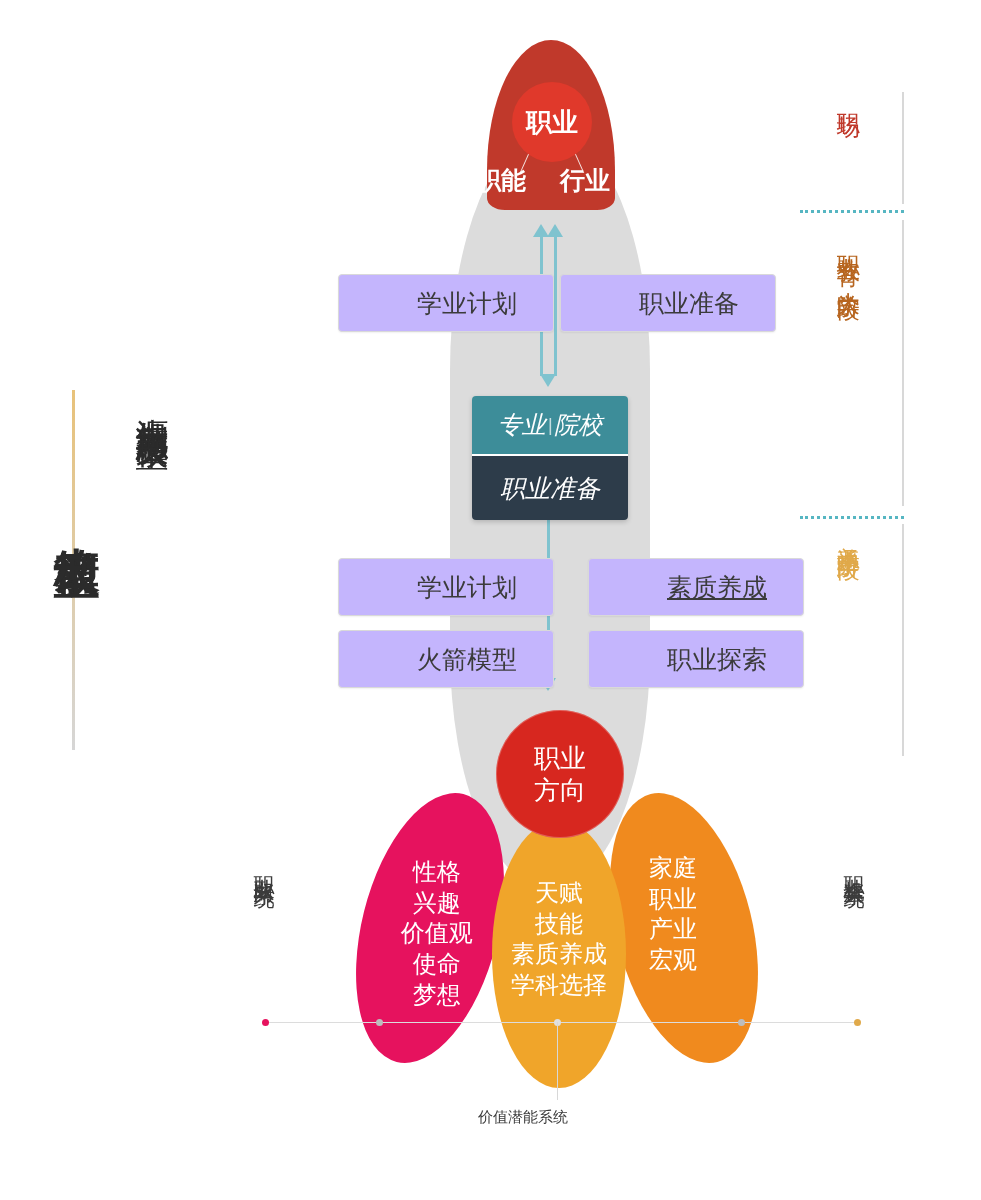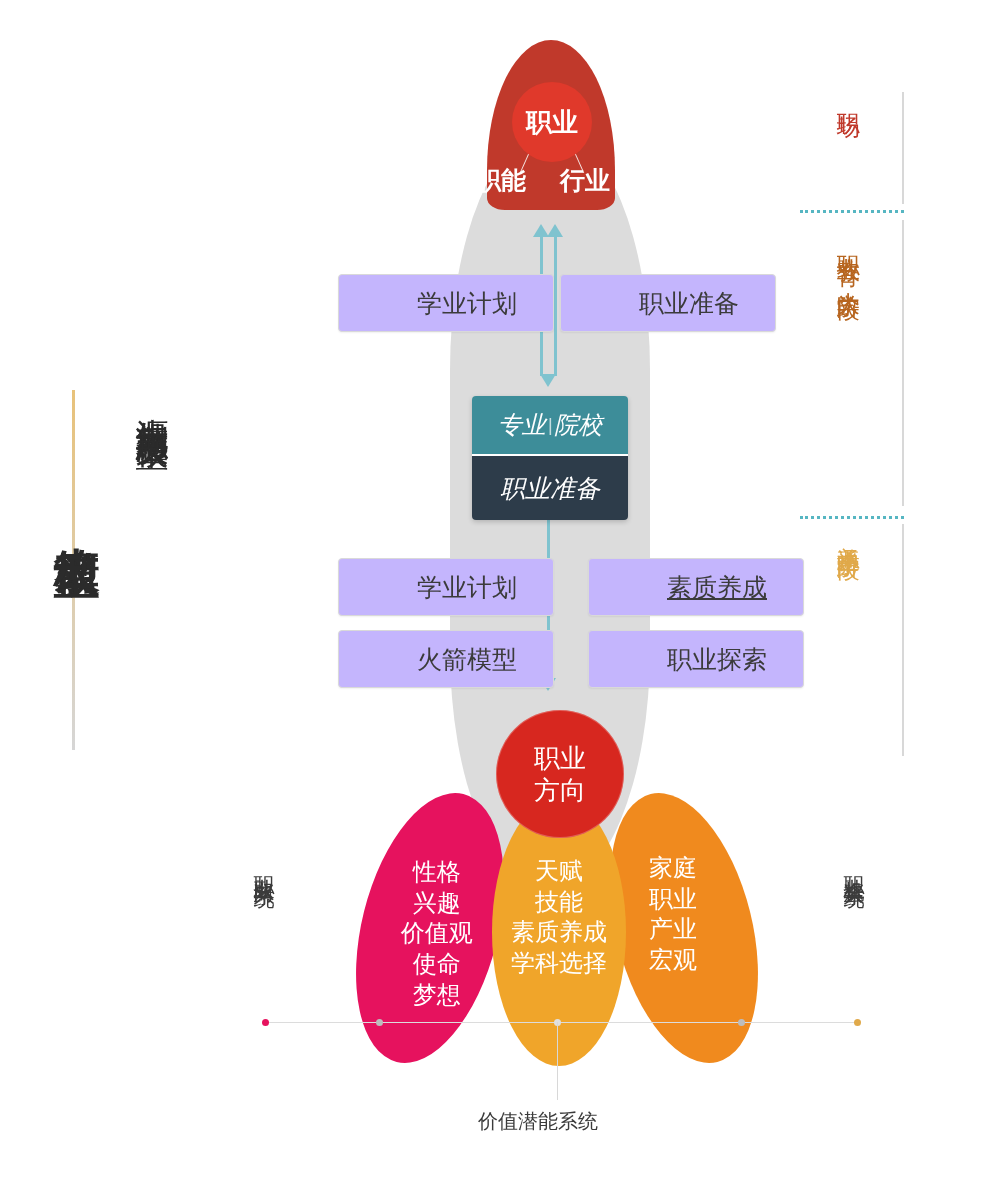--- a/index.html
+++ b/index.html
@@ -233,21 +233,21 @@
     height: 276px;
     background: #e6125e;
     transform: rotate(14deg);
   }
   #fin-left .fin-text {
     transform: rotate(-14deg);
     padding-top: 66px;
   }
   #fin-mid {
     left: 492px;
-    top: 798px;
+    top: 820px;
     width: 134px;
     height: 268px;
     background: #f0a52a;
     text-align: center;
   }
   #fin-mid .fin-text { padding-top: 58px; }
   #fin-right {
     left: 616px;
     top: 790px;
     width: 136px;
@@ -320,21 +320,21 @@
     left: 557px;
     top: 1022px;
     width: 1px;
     height: 78px;
     background: #d8d8d8;
   }
   #sys-bottom {
     position: absolute;
     left: 478px;
     top: 1108px;
-    font-size: 20px;
+    font-size: 15px;
     color: #3b3b3b;
   }
 </style>
 </head>
 <body>
 
 <div id="stage">
 
   <div id="left-rule"></div>
   <div id="main-title" class="vtext">火箭模型</div>

